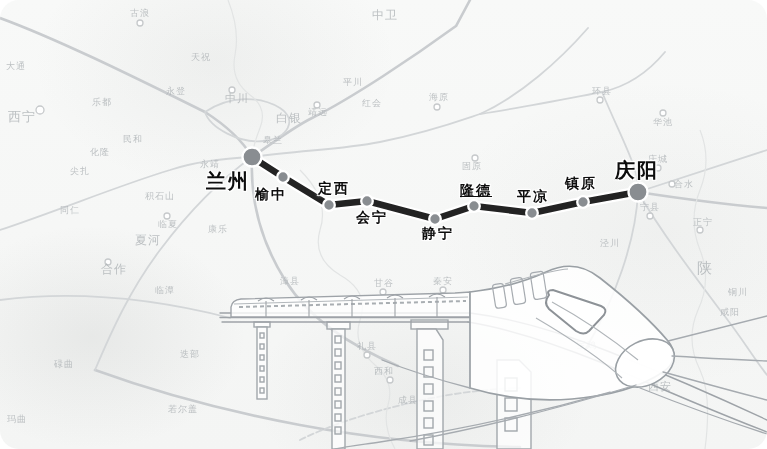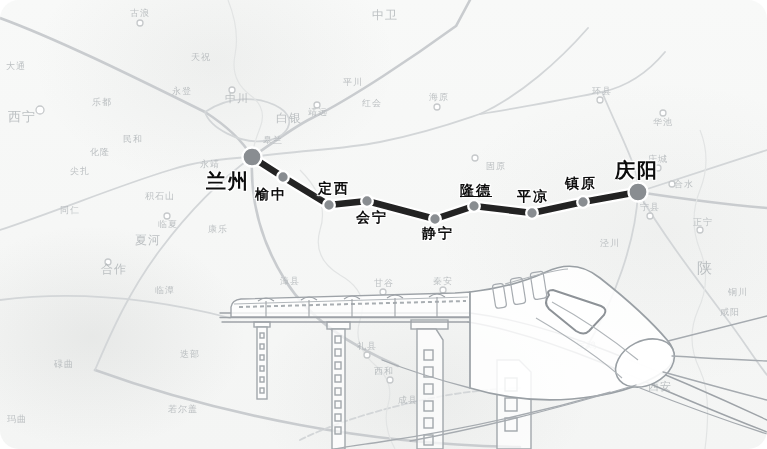--- a/index.html
+++ b/index.html
@@ -73,21 +73,21 @@
         <circle cx="443" cy="290" r="3"></circle>
       <circle cx="367" cy="355" r="3"></circle>
         <circle cx="390" cy="380" r="3"></circle>
         <circle cx="140" cy="23" r="3"></circle>
     </g>
   </svg>
 
   <div class="layer" id="bg-labels">
       <div class="bg-label" style="left: 140px; top: 13px; font-size: 9px;">古浪</div>
       <div class="bg-label" style="left: 201px; top: 57px; font-size: 9px;">天祝</div>
-      <div class="bg-label" style="left: 182px; top: 91px; font-size: 9px;">永登</div>
+      <div class="bg-label" style="left: 176px; top: 91px; font-size: 9px;">永登</div>
       <div class="bg-label" style="left: 237px; top: 98px; font-size: 11px;">中川</div>
       <div class="bg-label" style="left: 273px; top: 140px; font-size: 9px;">皋兰</div>
       <div class="bg-label" style="left: 289px; top: 118px; font-size: 12px;">白银</div>
       <div class="bg-label" style="left: 318px; top: 112px; font-size: 9px;">靖远</div>
       <div class="bg-label" style="left: 353px; top: 82px; font-size: 9px;">平川</div>
       <div class="bg-label" style="left: 372px; top: 103px; font-size: 9px;">红会</div>
       <div class="bg-label" style="left: 439px; top: 97px; font-size: 9px;">海原</div>
       <div class="bg-label" style="left: 385px; top: 15px; font-size: 12px;">中卫</div>
       <div class="bg-label" style="left: 22px; top: 117px; font-size: 13px;">西宁</div>
       <div class="bg-label" style="left: 16px; top: 66px; font-size: 9px; text-align: center;">大通</div>
@@ -106,21 +106,21 @@
       <div class="bg-label" style="left: 64px; top: 364px; font-size: 9px;">碌曲</div>
       <div class="bg-label" style="left: 17px; top: 419px; font-size: 9px;">玛曲</div>
       <div class="bg-label" style="left: 190px; top: 354px; font-size: 9px;">迭部</div>
       <div class="bg-label" style="left: 183px; top: 409px; font-size: 9px;">若尔盖</div>
       <div class="bg-label" style="left: 290px; top: 281px; font-size: 9px;">漳县</div>
       <div class="bg-label" style="left: 384px; top: 283px; font-size: 9px;">甘谷</div>
       <div class="bg-label" style="left: 443px; top: 281px; font-size: 9px;">秦安</div>
       <div class="bg-label" style="left: 367px; top: 346px; font-size: 9px;">礼县</div>
       <div class="bg-label" style="left: 384px; top: 371px; font-size: 9px;">西和</div>
       <div class="bg-label" style="left: 408px; top: 400px; font-size: 9px;">成县</div>
-      <div class="bg-label" style="left: 472px; top: 166px; font-size: 9px; margin-left: 24px;">固原</div>
+      <div class="bg-label" style="left: 472px; top: 166px; font-size: 9px;">固原</div>
       <div class="bg-label" style="left: 602px; top: 91px; font-size: 9px;">环县</div>
       <div class="bg-label" style="left: 663px; top: 122px; font-size: 9px;">华池</div>
       <div class="bg-label" style="left: 658px; top: 159px; font-size: 9px;">庆城</div>
       <div class="bg-label" style="left: 684px; top: 184px; font-size: 9px;">合水</div>
       <div class="bg-label" style="left: 650px; top: 207px; font-size: 9px;">宁县</div>
       <div class="bg-label" style="left: 703px; top: 222px; font-size: 9px;">正宁</div>
       <div class="bg-label" style="left: 610px; top: 243px; font-size: 9px;">泾川</div>
       <div class="bg-label" style="left: 705px; top: 268px; font-size: 15px;">陕</div>
       <div class="bg-label" style="left: 738px; top: 292px; font-size: 9px;">铜川</div>
       <div class="bg-label" style="left: 730px; top: 312px; font-size: 9px;">咸阳</div>

